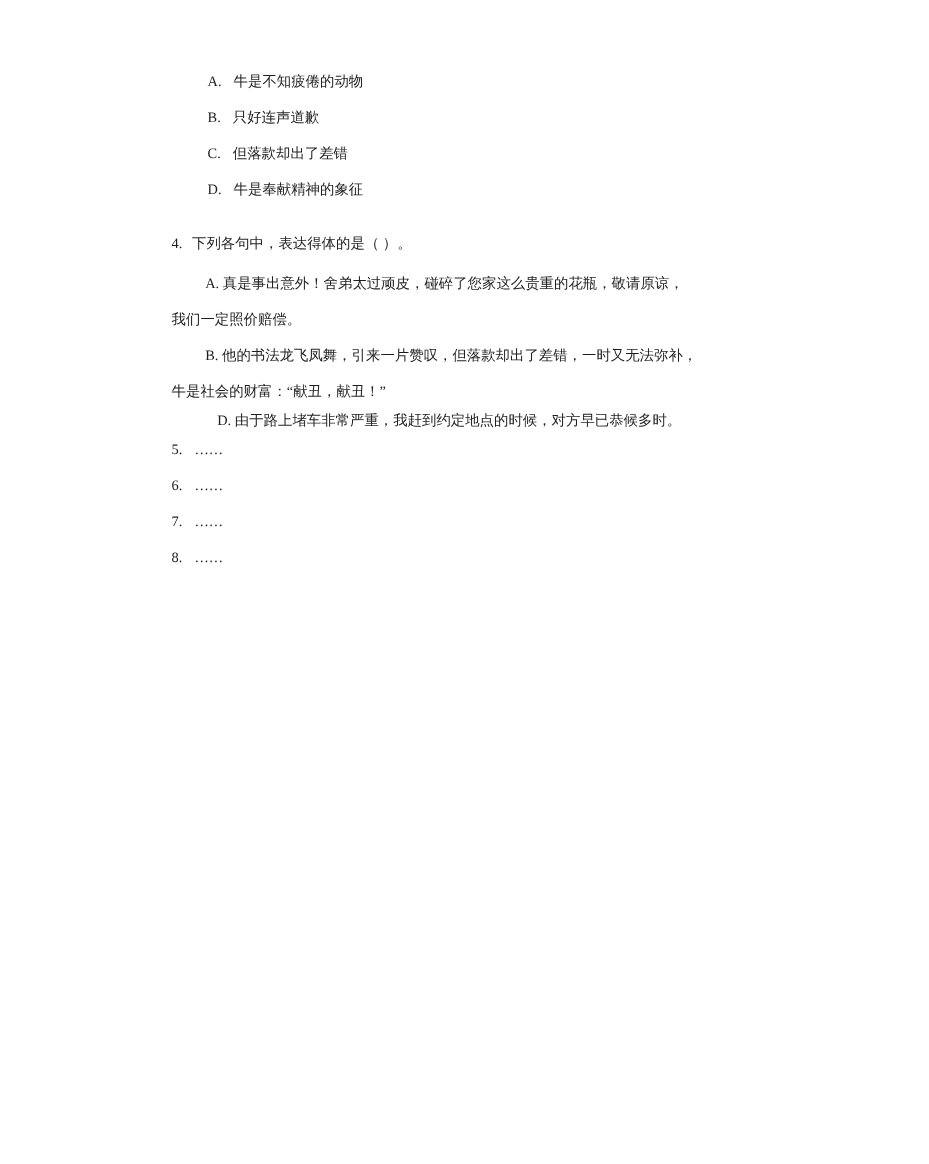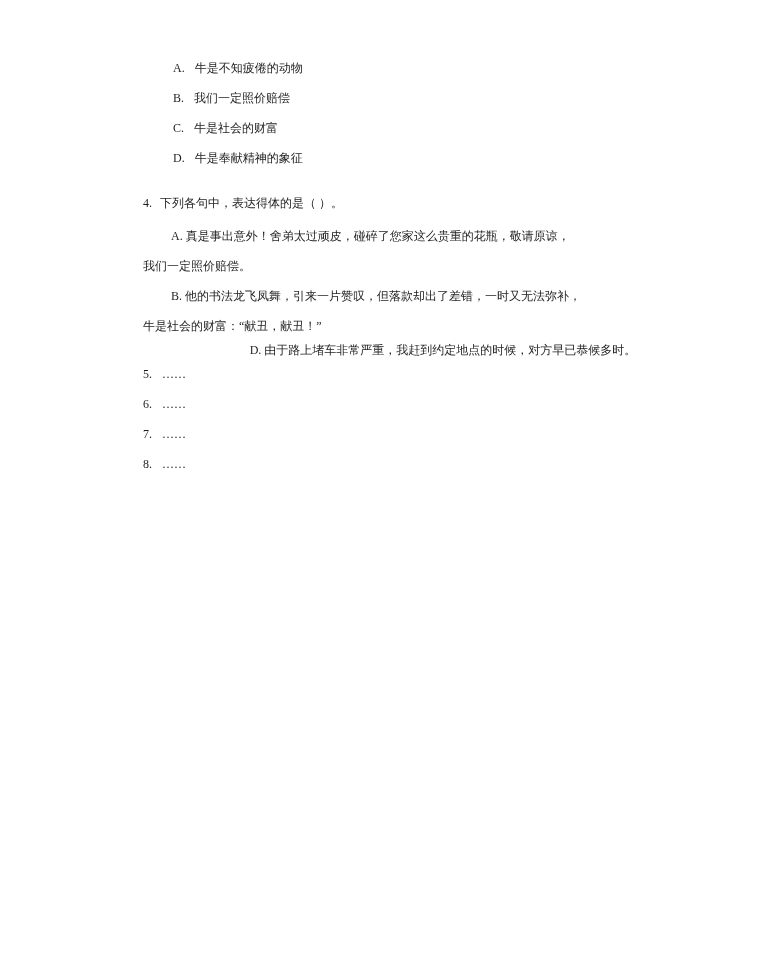--- a/index.html
+++ b/index.html
@@ -55,21 +55,20 @@
     white-space: nowrap;
   }
   .q4-opt .line-first {
     padding-left: 28px;
   }
   .q4-label {
     margin-right: 3px;
   }
   .q4-opt-d {
     margin-top: -3px;
-    text-align: center;
   }
   .q4-opt-d .line-first {
     padding-left: 38px;
     line-height: 25px;
   }
   
   .items {
     margin-top: -4px;
   }
   .item-line {
@@ -84,24 +83,24 @@
 <body>
 
 <div class="page">
   <div class="content">
 
     <div class="opt-group">
       <div class="opt-line">
         <span class="opt-label">A.</span><span>牛是不知疲倦的动物</span>
       </div>
       <div class="opt-line">
-        <span class="opt-label">B.</span><span>我们一定照价赔偿</span>
+        <span class="opt-label">B.</span><span>只好连声道歉</span>
       </div>
       <div class="opt-line">
-        <span class="opt-label">C.</span><span>牛是社会的财富</span>
+        <span class="opt-label">C.</span><span>但落款却出了差错</span>
       </div>
       <div class="opt-line">
         <span class="opt-label">D.</span><span>牛是奉献精神的象征</span>
       </div>
     </div>
 
     <div class="q4-stem">
       <span class="q4-num">4.</span><span>下列各句中，表达得体的是（ ）。</span>
     </div>
 

